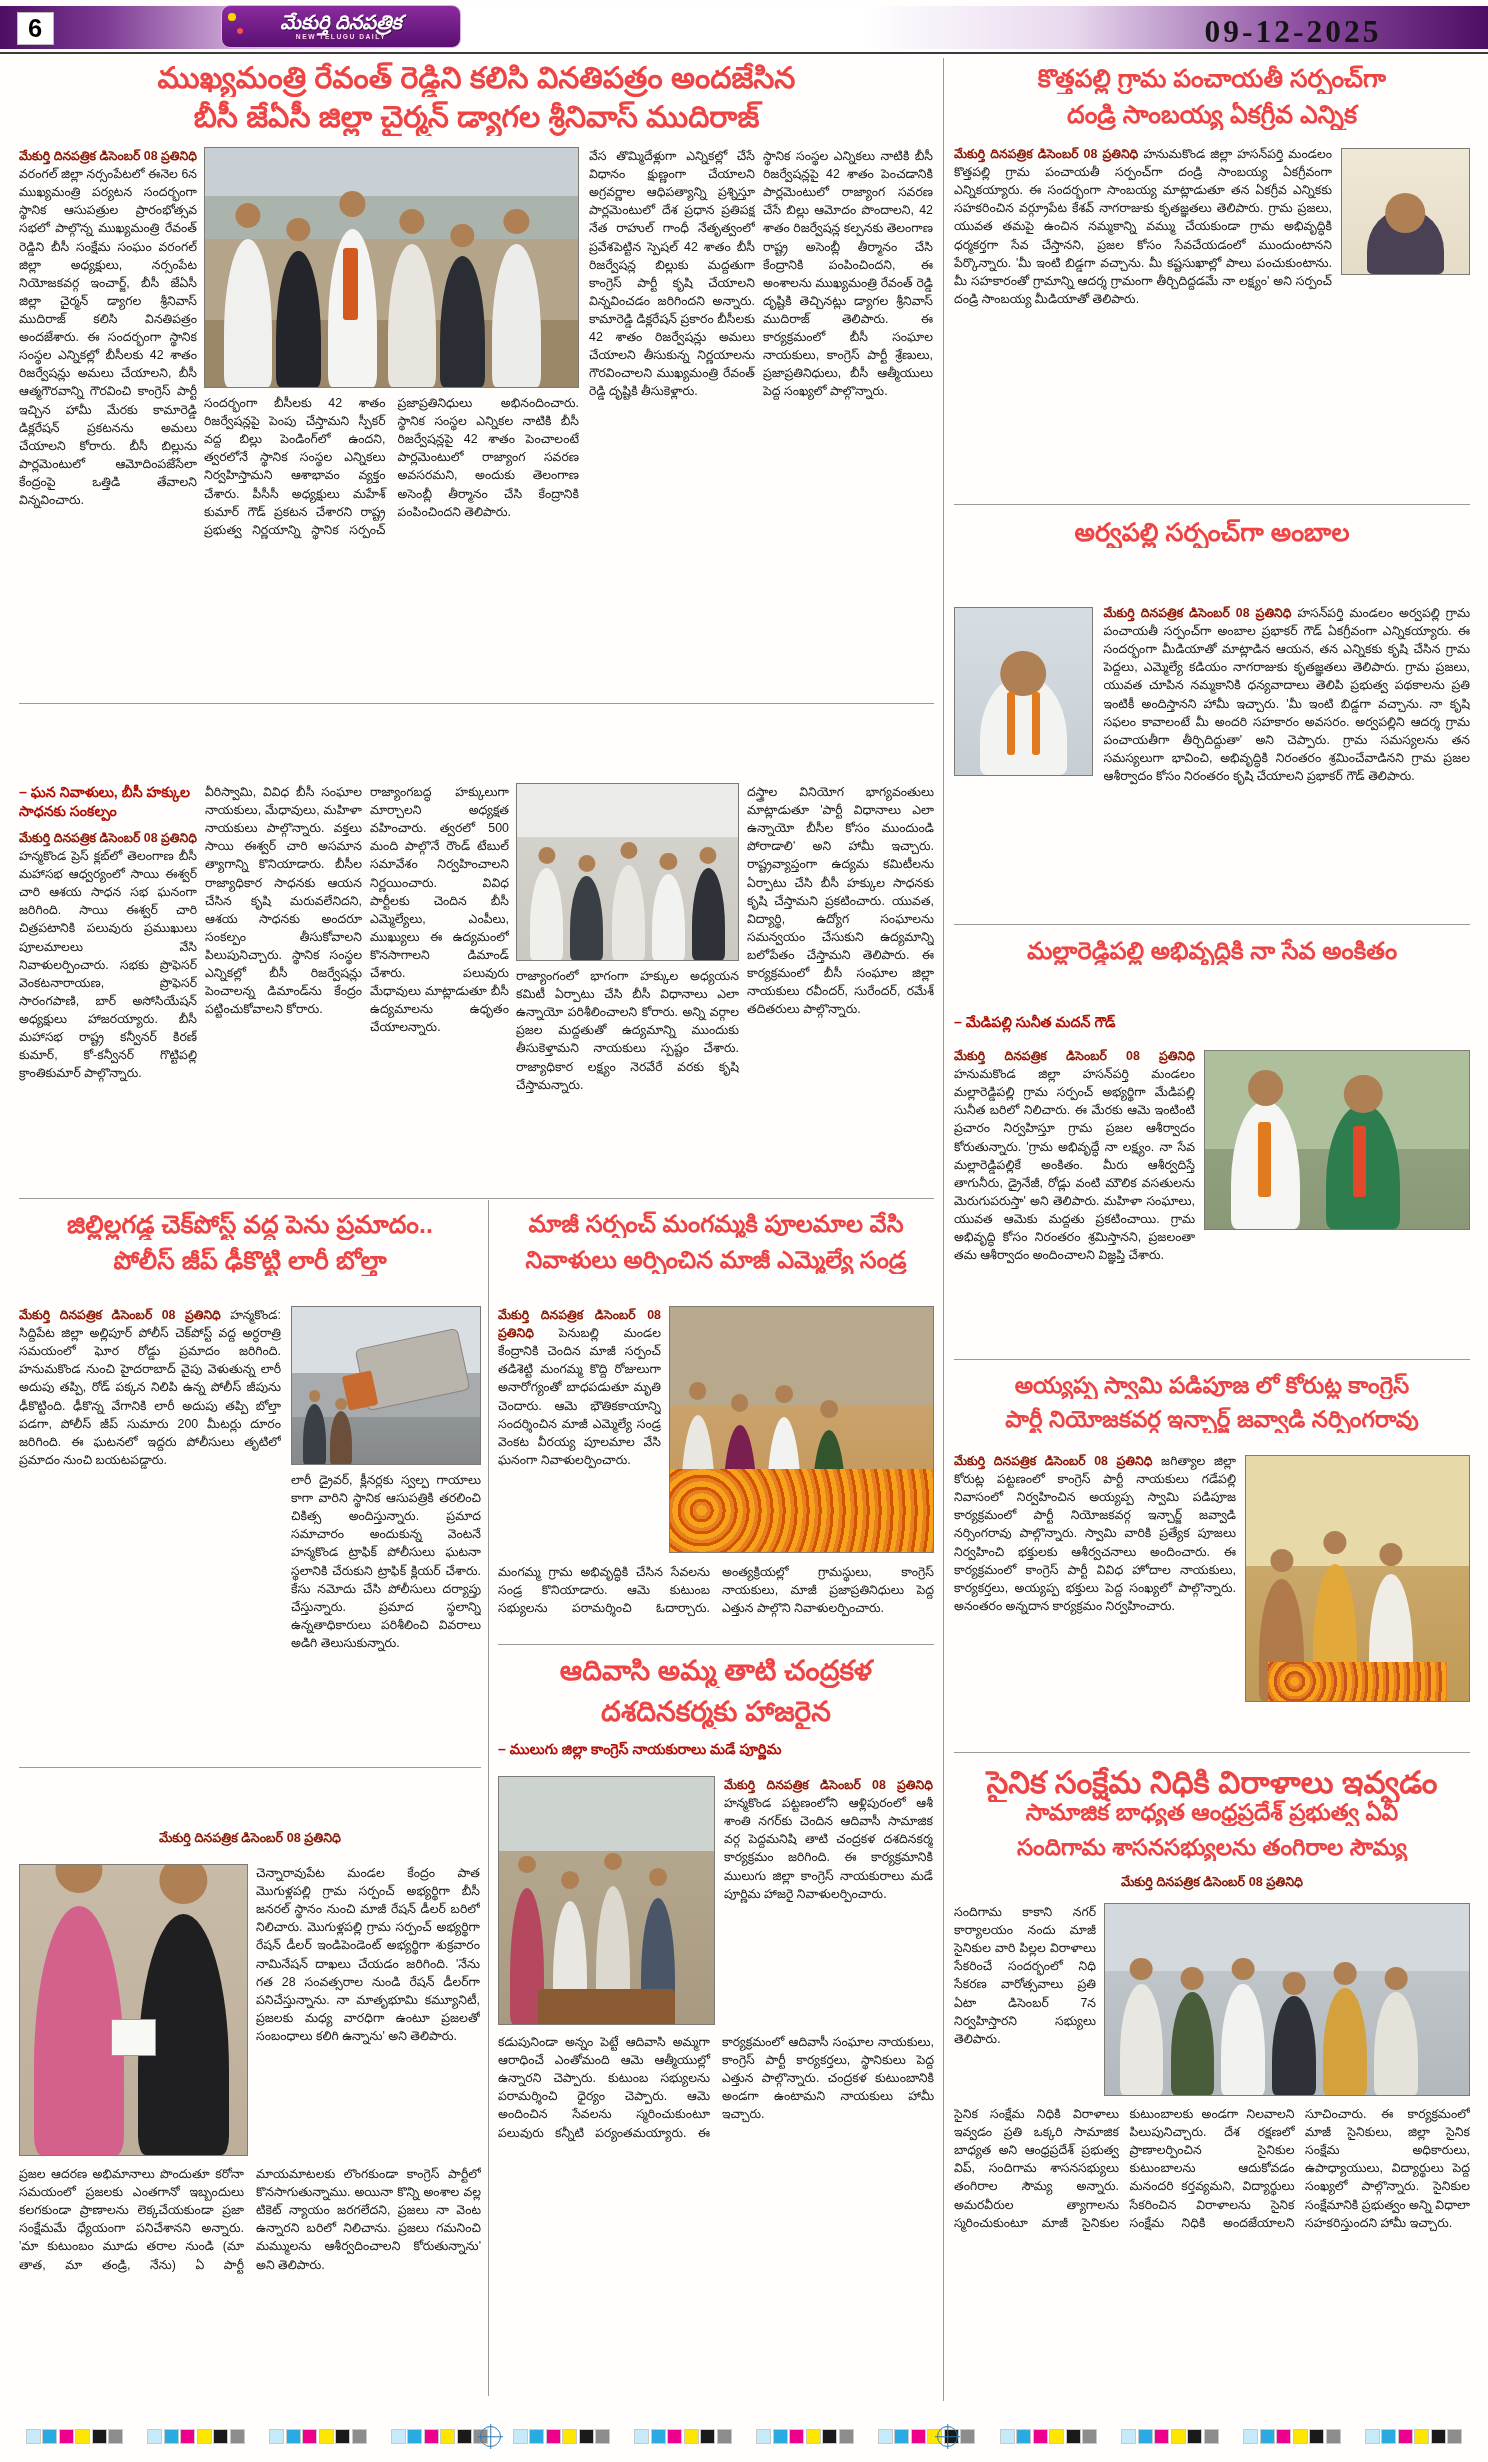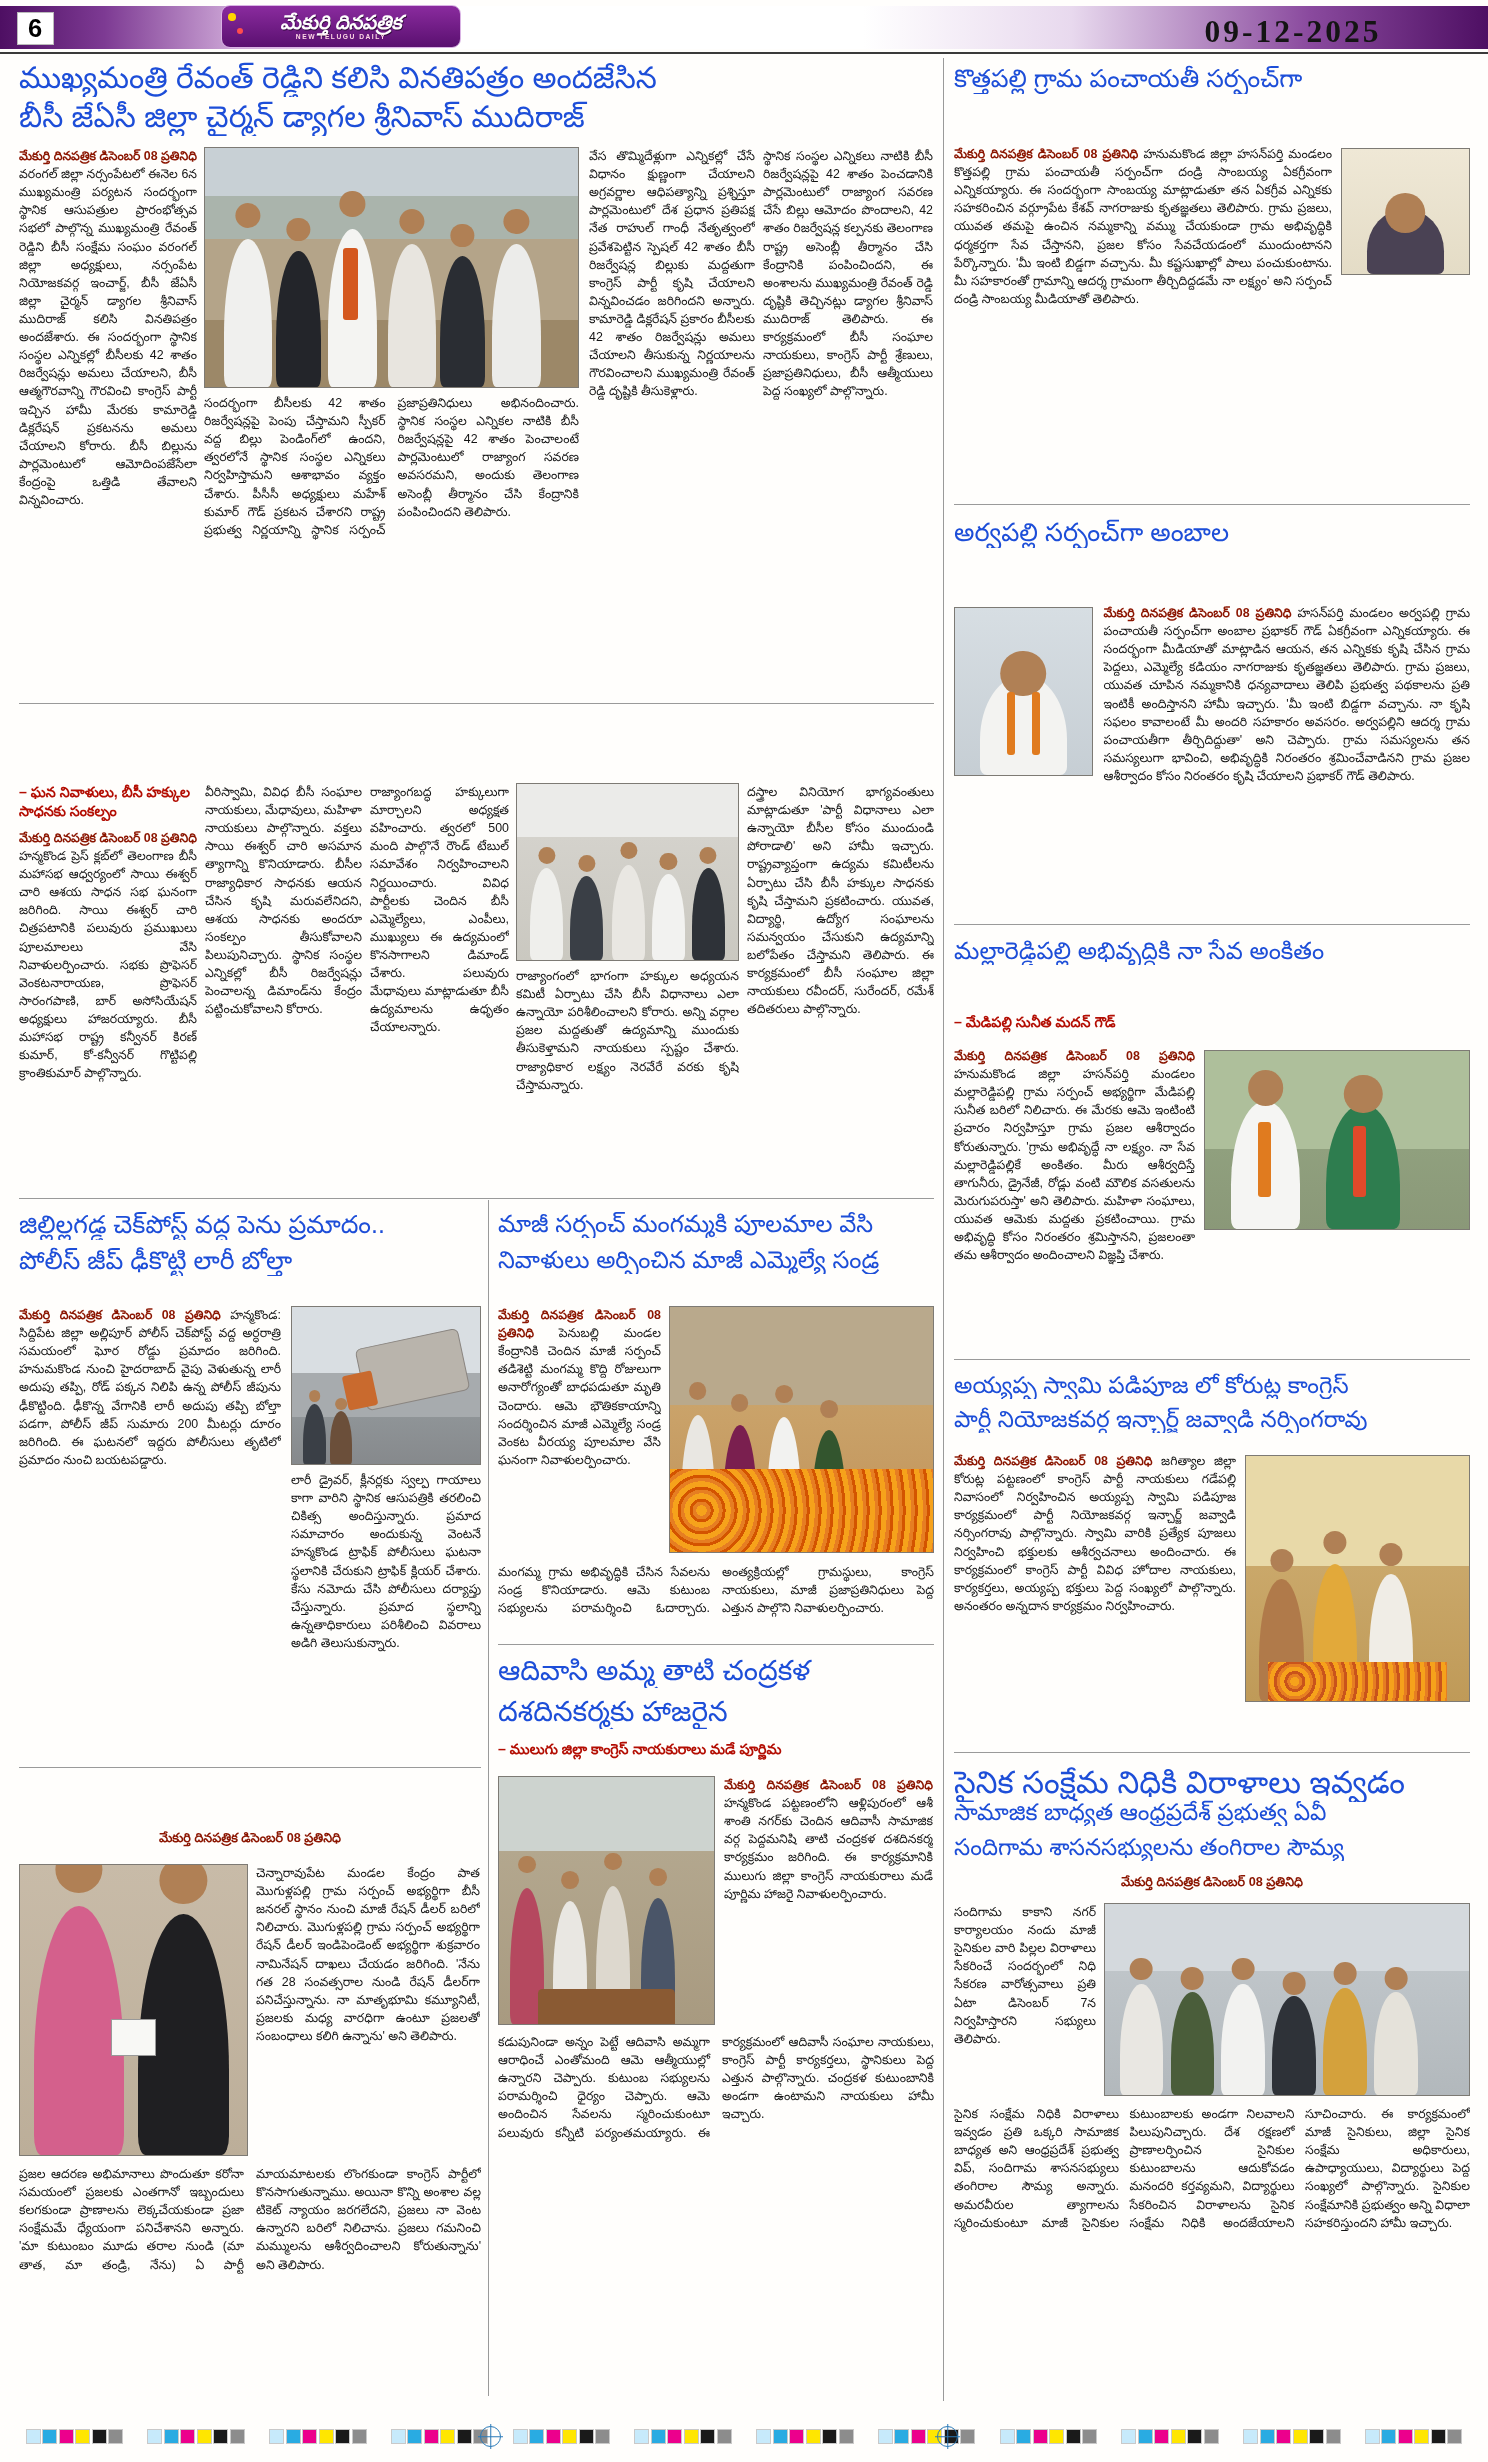--- a/index.html
+++ b/index.html
@@ -17,21 +17,21 @@
   .masthead { left:221px; top:4.5px; width:240px; height:43px; border-radius:9px;
     background:linear-gradient(180deg,#8a2b9e 0%,#5a1070 100%); border:1.5px solid #d9b3e4;
     display:flex; flex-direction:column; align-items:center; justify-content:center; }
   .masthead .mh-main { color:#ffffff; font-weight:800; font-style:italic; font-size:19.5px; line-height:1.05; text-shadow:0.7px 0.7px 0 #2e0838; }
   .masthead .mh-tag { color:#ffd9e6; font-size:6.7px; letter-spacing:1.5px; font-weight:700; }
   .mh-spark { position:absolute; border-radius:50%; }
   .issue-date { left:1158px; top:13.5px; width:270px; font-family:"Liberation Serif", serif;
     font-size:31.5px; font-weight:700; letter-spacing:3px; color:#141414; text-align:center; }
 
   
-  .hl { font-weight:400; color:#1d4ed8; line-height:1.22; overflow:hidden; }
+  .hl { font-weight:700; color:#ef4444; text-align:center; line-height:1.22; overflow:hidden; }
   .bt { font-size:12.4px; line-height:1.46; text-align:justify; color:#141414; overflow:hidden; }
   .dl { color:#8b1500; font-weight:700; }
   .kick { color:#b30d02; font-weight:700; font-size:14.2px; line-height:1.35; }
   .byl { color:#b30d02; font-weight:700; font-size:14.2px; }
   .rule-h { border-top:0.7px solid #9a9a9a; height:0; }
   .rule-v { border-left:0.7px solid #9a9a9a; width:0; }
 
   
   .photo { background:#cfcac0; border:0.7px solid #7d7a74; overflow:hidden; position:absolute; }
   .photo-f { position:relative; float:right; margin:3px 0 6px 9px; background:#cfcac0; border:0.7px solid #7d7a74; overflow:hidden; }
@@ -190,20 +190,21 @@
 
   <div class="photo ph-rat" style="left:19px;top:1864px;width:229px;height:292px;">
     <i class="pp" style="left:6%;width:40%;height:86%;background:#d4608c;"></i>
     <i class="pp" style="left:52%;width:40%;height:83%;background:#1f1f22;"></i>
     <i class="blob" style="left:40%;bottom:34%;width:20%;height:13%;background:#f8f8f5;border:0.7px solid #999;"></i>
   </div>
   <div class="abs bt" style="left:256px;top:1864px;width:224px;height:292px;">చెన్నారావుపేట మండల కేంద్రం పాత మొగుళ్లపల్లి గ్రామ సర్పంచ్ అభ్యర్థిగా బీసీ జనరల్ స్థానం నుంచి మాజీ రేషన్ డీలర్ బరిలో నిలిచారు. మొగుళ్లపల్లి గ్రామ సర్పంచ్ అభ్యర్థిగా రేషన్ డీలర్ ఇండిపెండెంట్ అభ్యర్థిగా శుక్రవారం నామినేషన్ దాఖలు చేయడం జరిగింది. 'నేను గత 28 సంవత్సరాల నుండి రేషన్ డీలర్‌గా పనిచేస్తున్నాను. నా మాతృభూమి కమ్యూనిటీ, ప్రజలకు మధ్య వారధిగా ఉంటూ ప్రజలతో సంబంధాలు కలిగి ఉన్నాను' అని తెలిపారు.</div>
   <div class="abs bt" style="left:19px;top:2165px;width:462px;height:222px;column-count:2;column-gap:12px;">ప్రజల ఆదరణ అభిమానాలు పొందుతూ కరోనా సమయంలో ప్రజలకు ఎంతగానో ఇబ్బందులు కలగకుండా ప్రాణాలను లెక్కచేయకుండా ప్రజా సంక్షేమమే ధ్యేయంగా పనిచేశానని అన్నారు. 'మా కుటుంబం మూడు తరాల నుండి (మా తాత, మా తండ్రి, నేను) ఏ పార్టీ మాయమాటలకు లొంగకుండా కాంగ్రెస్ పార్టీలో కొనసాగుతున్నాము. అయినా కొన్ని అంశాల వల్ల టికెట్ న్యాయం జరగలేదని, ప్రజలు నా వెంట ఉన్నారని బరిలో నిలిచాను. ప్రజలు గమనించి మమ్ములను ఆశీర్వదించాలని కోరుతున్నాను' అని తెలిపారు.</div>
 
   <div class="abs hl" style="left:954px;top:63px;width:516px;font-size:25px;">కొత్తపల్లి గ్రామ పంచాయతీ సర్పంచ్‌గా</div>
+  <div class="abs hl" style="left:954px;top:99px;width:516px;font-size:25px;">దండ్రి సాంబయ్య ఏకగ్రీవ ఎన్నిక</div>
   <div class="abs bt" style="left:954px;top:145px;width:516px;height:349px;">
     <span class="photo-f ph-kot" style="width:129px;height:127px;display:block;">
       <i class="pp" style="left:20%;width:60%;height:52%;background:#4a4254;"></i>
     </span>
     <span class="dl">మేకుర్తి దినపత్రిక డిసెంబర్ 08 ప్రతినిధి</span>
     <span>హనుమకొండ జిల్లా హసన్‌పర్తి మండలం కొత్తపల్లి గ్రామ పంచాయతీ సర్పంచ్‌గా దండ్రి సాంబయ్య ఏకగ్రీవంగా ఎన్నికయ్యారు. ఈ సందర్భంగా సాంబయ్య మాట్లాడుతూ తన ఏకగ్రీవ ఎన్నికకు సహకరించిన వర్గ్రూపేట కేశవ్ నాగరాజుకు కృతజ్ఞతలు తెలిపారు. గ్రామ ప్రజలు, యువత తమపై ఉంచిన నమ్మకాన్ని వమ్ము చేయకుండా గ్రామ అభివృద్ధికి ధర్మకర్తగా సేవ చేస్తానని, ప్రజల కోసం సేవచేయడంలో ముందుంటానని పేర్కొన్నారు. 'మీ ఇంటి బిడ్డగా వచ్చాను. మీ కష్టసుఖాల్లో పాలు పంచుకుంటాను. మీ సహకారంతో గ్రామాన్ని ఆదర్శ గ్రామంగా తీర్చిదిద్దడమే నా లక్ష్యం' అని సర్పంచ్ దండ్రి సాంబయ్య మీడియాతో తెలిపారు.</span>
   </div>
   <div class="abs rule-h" style="left:954px;top:504px;width:516px;"></div>
 
   <div class="abs hl" style="left:954px;top:517px;width:516px;font-size:25.5px;">అర్వపల్లి సర్పంచ్‌గా అంబాల</div>

